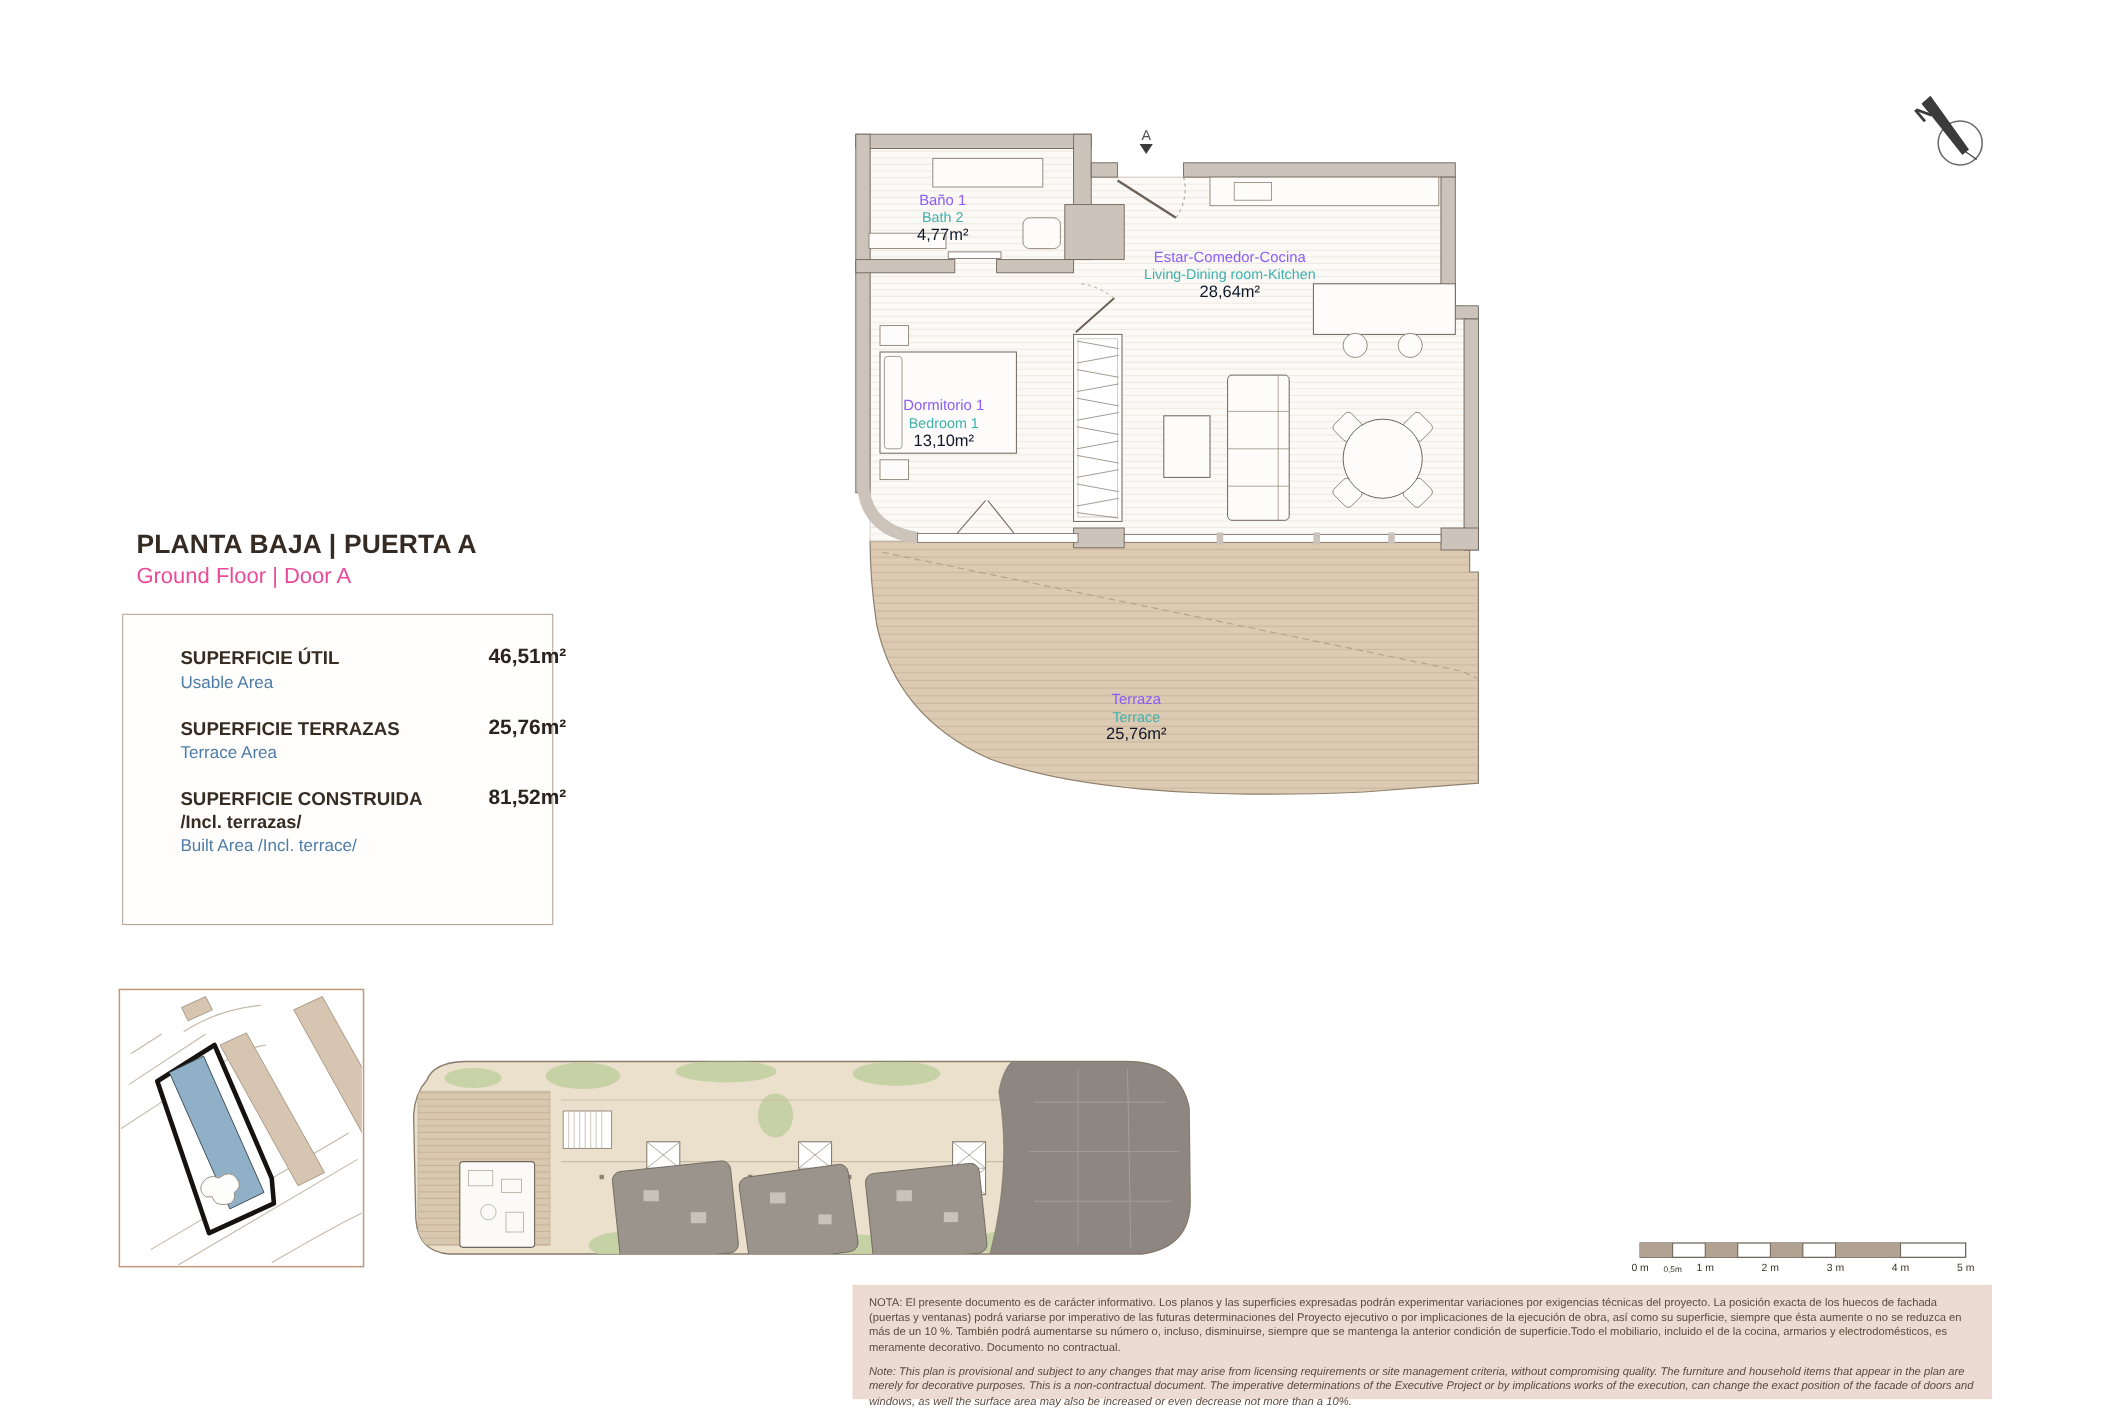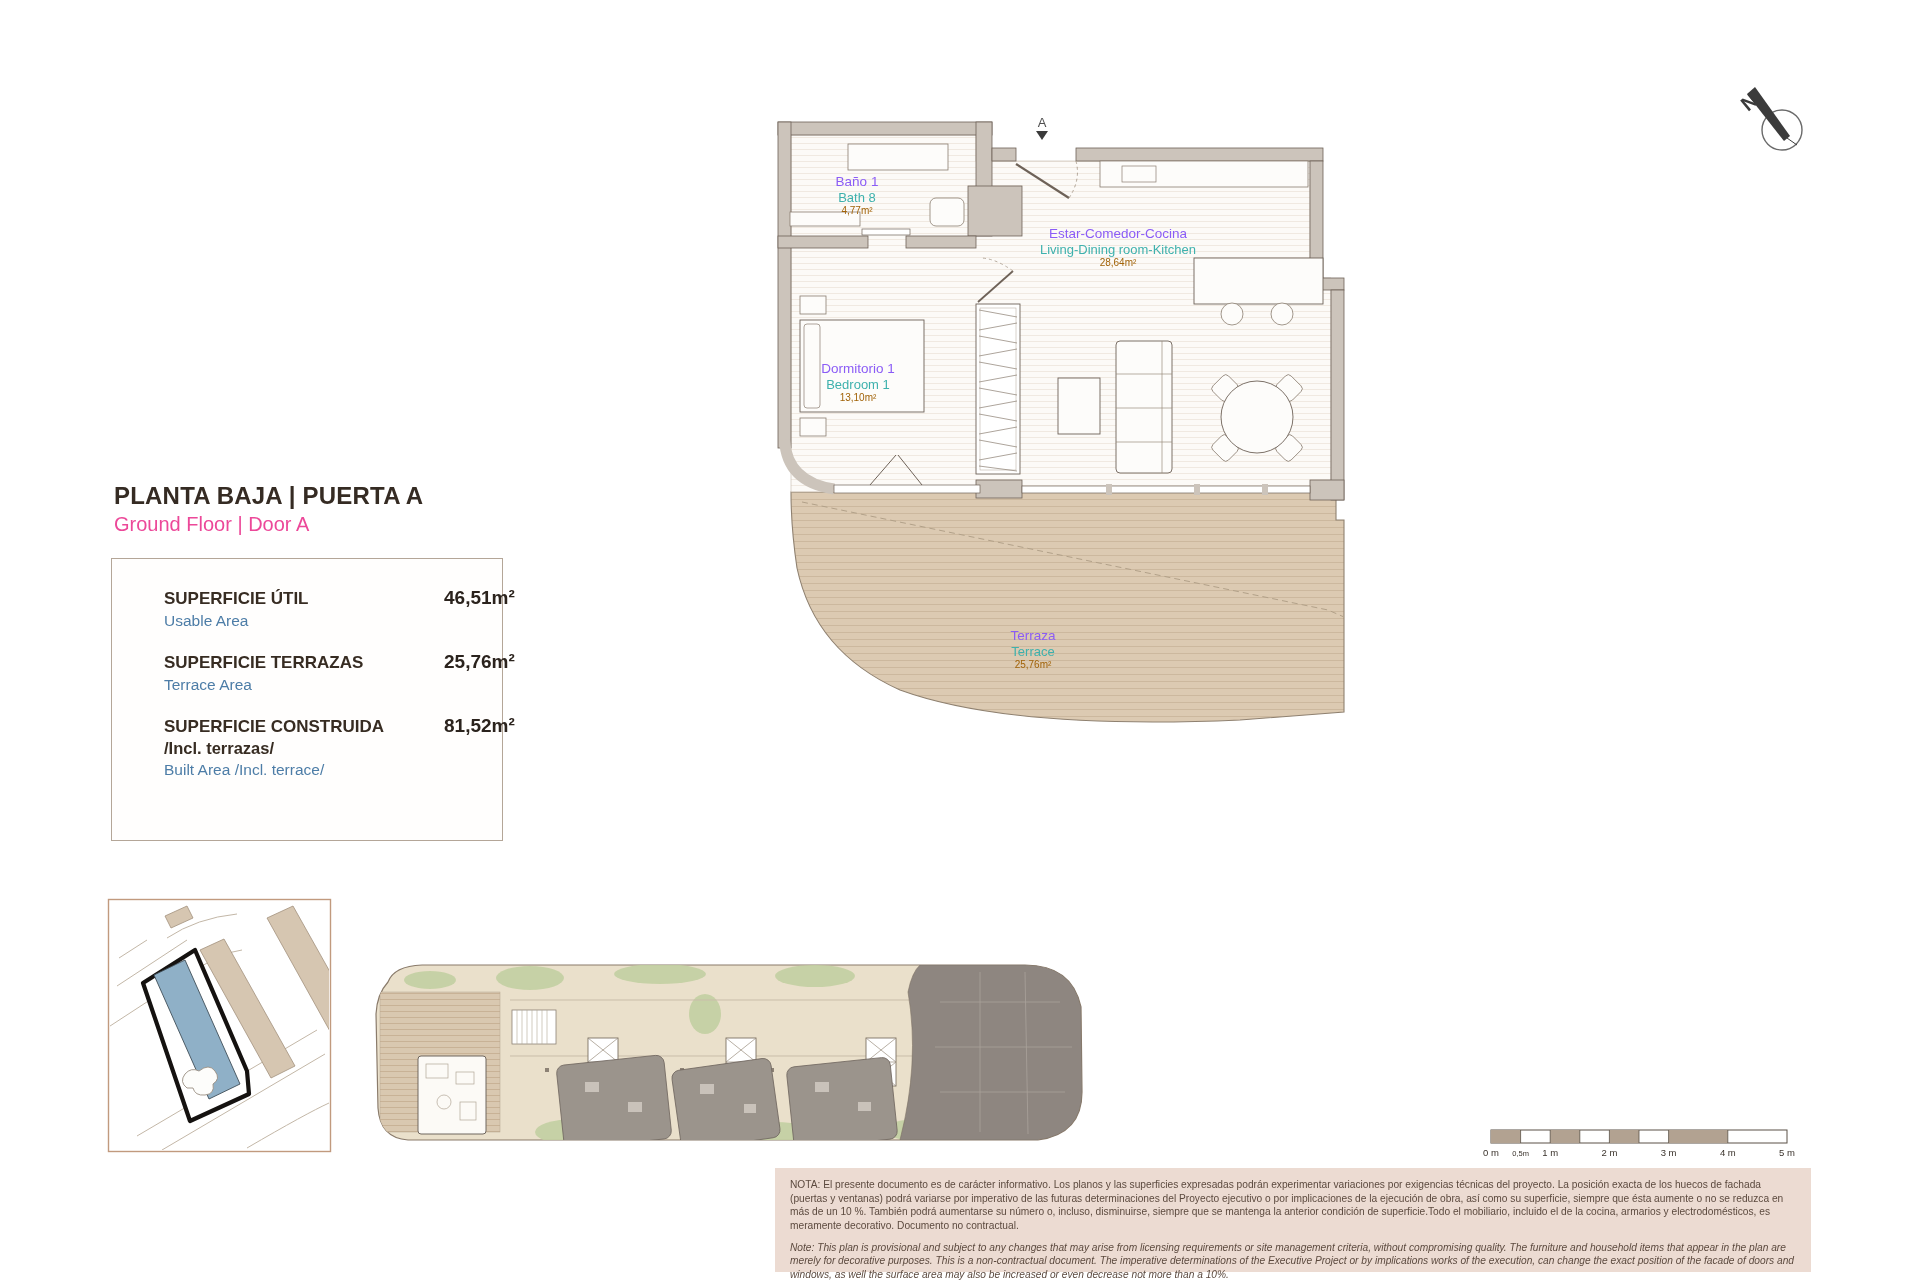--- a/index.html
+++ b/index.html
@@ -1,38 +1,38 @@
 <!DOCTYPE html>
 <html><head>
 <meta charset="utf-8">
 <style>
   html,body{margin:0;padding:0;background:#ffffff;font-family:"Liberation Sans",sans-serif;}
   #stage{position:relative;width:1920px;height:1280px;background:#ffffff;overflow:hidden;}
 
   
-  .titleblock{position:absolute;left:114px;top:482px;}
+  .titleblock{position:absolute;left:124px;top:482px;}
   .title-es{font-size:24px;font-weight:600;color:#352b23;letter-spacing:.2px;}
   .title-en{font-size:20px;color:#ec4899;margin-top:3px;}
 
   
   .areas{position:absolute;left:111px;top:558px;width:392px;height:283px;border:1px solid #b4a698;
          box-sizing:border-box;padding:30px 18px 0 52px;background:#fffefd;}
   .arow{position:relative;margin-bottom:23px;}
   .a-es{font-size:17px;font-weight:600;color:#372c22;}
   .a-es2{font-size:16.5px;font-weight:600;color:#372c22;margin-top:2px;}
   .a-en{font-size:15.5px;color:#4d7da7;margin-top:3px;}
   .a-val{position:absolute;left:280px;top:-2px;font-size:19px;font-weight:600;color:#2b231d;}
 
   
   .plan{position:absolute;left:770px;top:108px;width:578px;height:645px;}
   .plan svg{position:absolute;left:0;top:0;}
   .rlabel{position:absolute;text-align:center;transform:translateX(-50%);line-height:1.16;white-space:nowrap;}
   .rl-es{font-size:13.5px;color:#8b5cf6;}
   .rl-en{font-size:13px;color:#3eb1ad;}
-  .rl-ar{font-size:10px;color:#a16207;}
+  .rl-ar{font-size:15px;color:#0f172a;}
   .doorA{position:absolute;left:272px;top:8px;transform:translateX(-50%);text-align:center;}
   .doorA .ltr{font-size:13px;color:#4f4f4f;line-height:1;}
   .doorA .tri{width:0;height:0;border-left:6px solid transparent;border-right:6px solid transparent;
               border-top:9px solid #3b3b3b;margin:2px auto 0;}
 
   
   .siteplan{position:absolute;left:107px;top:898px;width:225px;height:255px;}
   .keyplan{position:absolute;left:360px;top:952px;width:735px;height:205px;}
   .compass{position:absolute;left:1738px;top:78px;width:80px;height:92px;}
   .scalebar{position:absolute;left:1487px;top:1127px;width:320px;height:40px;}
@@ -155,21 +155,21 @@
 
       <g>
         <rect x="78" y="36" width="100" height="26" fill="#fdfcfa" stroke="#8a7d70" stroke-width="0.8"></rect>
         <rect x="160" y="90" width="34" height="28" rx="6" fill="#fdfcfa" stroke="#8a7d70" stroke-width="0.8"></rect>
         <rect x="20" y="104" width="70" height="14" fill="#fdfcfa" stroke="#8a7d70" stroke-width="0.8"></rect>
       </g>
     </svg>
 
     <div class="rlabel" style="left:87px;top:66px;">
       <div class="rl-es">Baño 1</div>
-      <div class="rl-en">Bath 8</div>
+      <div class="rl-en">Bath 2</div>
       <div class="rl-ar">4,77m²</div>
     </div>
     <div class="rlabel" style="left:348px;top:118px;">
       <div class="rl-es">Estar-Comedor-Cocina</div>
       <div class="rl-en">Living-Dining room-Kitchen</div>
       <div class="rl-ar">28,64m²</div>
     </div>
     <div class="rlabel" style="left:88px;top:253px;">
       <div class="rl-es">Dormitorio 1</div>
       <div class="rl-en">Bedroom 1</div>

